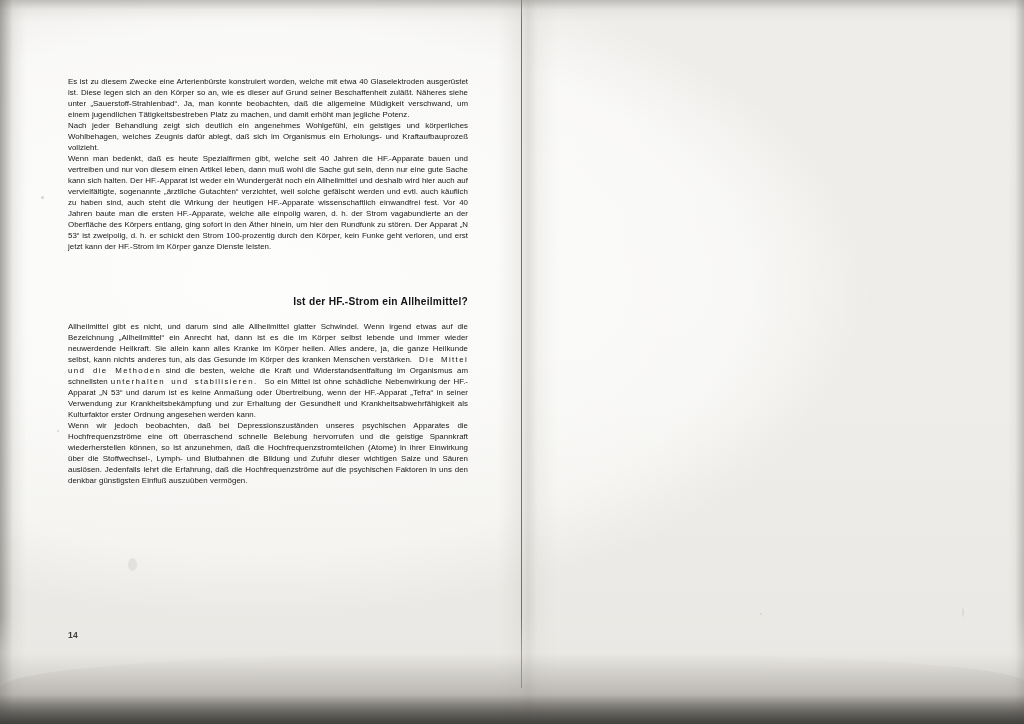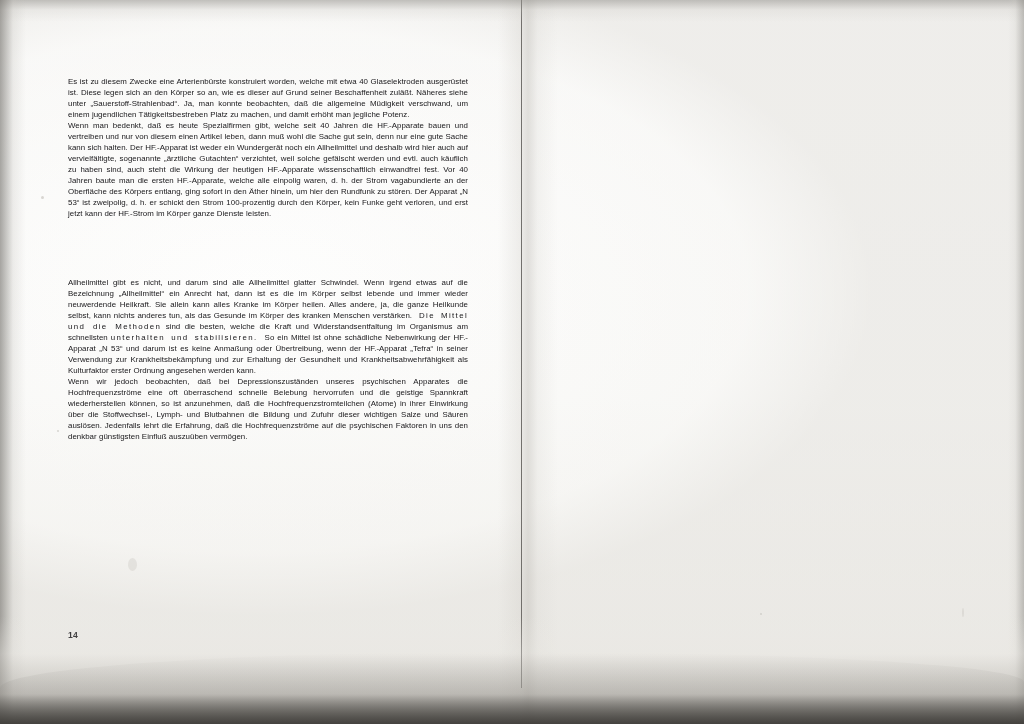--- a/index.html
+++ b/index.html
@@ -157,24 +157,26 @@
 <body>
 
 <div class="spread">
 
   <div class="paper-bg"></div>
 
   <div class="page page-left">
     <div class="col col-left">
 
       <p>Es ist zu diesem Zwecke eine Arterienbürste konstruiert worden, welche mit etwa 40 Glaselektroden ausgerüstet ist. Diese legen sich an den Körper so an, wie es dieser auf Grund seiner Beschaffenheit zuläßt. Näheres siehe unter „Sauerstoff-Strahlenbad“. Ja, man konnte beobachten, daß die allgemeine Müdigkeit verschwand, um einem jugendlichen Tätigkeitsbestreben Platz zu machen, und damit erhöht man jegliche Potenz.</p>
+      <p>Nach jeder Behandlung zeigt sich deutlich ein angenehmes Wohlgefühl, ein geistiges und körperliches Wohlbehagen, welches Zeugnis dafür ablegt, daß sich im Organismus ein Erholungs- und Kraftaufbauprozeß vollzieht.</p>
       <p>Wenn man bedenkt, daß es heute Spezialfirmen gibt, welche seit 40 Jahren die HF.-Apparate bauen und vertreiben und nur von diesem einen Artikel leben, dann muß wohl die Sache gut sein, denn nur eine gute Sache kann sich halten. Der HF.-Apparat ist weder ein Wundergerät noch ein Allheilmittel und deshalb wird hier auch auf vervielfältigte, sogenannte „ärztliche Gutachten“ verzichtet, weil solche gefälscht werden und evtl. auch käuflich zu haben sind, auch steht die Wirkung der heutigen HF.-Apparate wissenschaftlich einwandfrei fest. Vor 40 Jahren baute man die ersten HF.-Apparate, welche alle einpolig waren, d. h. der Strom vagabundierte an der Oberfläche des Körpers entlang, ging sofort in den Äther hinein, um hier den Rundfunk zu stören. Der Apparat „N 53“ ist zweipolig, d. h. er schickt den Strom 100-prozentig durch den Körper, kein Funke geht verloren, und erst jetzt kann der HF.-Strom im Körper ganze Dienste leisten.</p>
 
       <div class="vspace-xl"></div>
 
+      <h2 class="section-head head-right-align">Ist der HF.-Strom ein Allheilmittel?</h2>
 
       <div class="vspace-md"></div>
 
       <p><span>Allheilmittel gibt es nicht, und darum sind alle Allheilmittel glatter Schwindel. Wenn irgend etwas auf die Bezeichnung „Allheilmittel“ ein Anrecht hat, dann ist es die im Körper selbst lebende und immer wieder neuwerdende Heilkraft. Sie allein kann alles Kranke im Körper heilen. Alles andere, ja, die ganze Heilkunde selbst, kann nichts anderes tun, als das Gesunde im Körper des kranken Menschen  verstärken.</span><span class="gap-wide"></span><span class="spaced">Die Mittel und die Methoden</span> <span>sind die besten, welche die Kraft und Widerstandsentfaltung im Organismus am schnellsten</span> <span class="spaced">unterhalten und stabilisieren.</span><span class="gap-wide"></span><span>So ein Mittel ist ohne schädliche Nebenwirkung der HF.-Apparat „N 53“ und darum ist es keine Anmaßung oder Übertreibung, wenn der HF.-Apparat „Tefra“ in seiner Verwendung zur Krankheitsbekämpfung und zur Erhaltung der Gesundheit und Krankheitsabwehrfähigkeit als Kulturfaktor erster Ordnung angesehen werden kann.</span></p>
 
       <p>Wenn wir jedoch beobachten, daß bei Depressionszuständen unseres psychischen Apparates die Hochfrequenzströme eine oft überraschend schnelle Belebung hervorrufen und die geistige Spannkraft wiederherstellen können, so ist anzunehmen, daß die Hochfrequenzstromteilchen (Atome) in ihrer Einwirkung über die Stoffwechsel-, Lymph- und Blutbahnen die Bildung und Zufuhr dieser wichtigen Salze und Säuren auslösen. Jedenfalls lehrt die Erfahrung, daß die Hochfrequenzströme auf die psychischen Faktoren in uns den denkbar günstigsten Einfluß auszuüben vermögen.</p>
 
     </div>
 
     <div class="folio folio-left">14</div>

